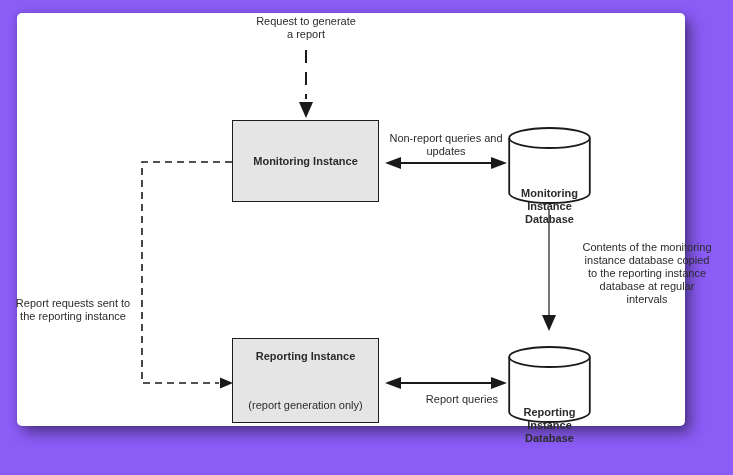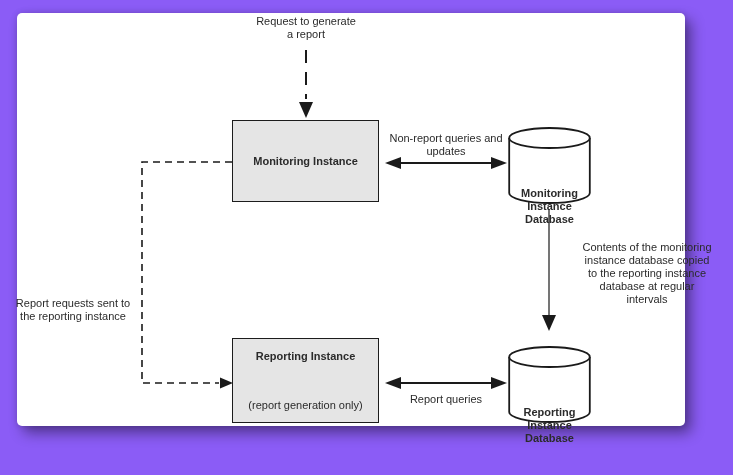--- a/index.html
+++ b/index.html
@@ -76,21 +76,21 @@
 
   <div class="lbl" style="left:580px;top:241px;width:134px;">Contents of the monitoring
 instance database copied
 to the reporting instance
 database at regular
 intervals</div>
 
   <div class="lbl" style="left:8px;top:257px;width:130px;margin-top:40px;">Report requests sent to
 the reporting instance</div>
 
-  <div class="lbl" style="left:394px;top:393px;width:104px;">Report queries</div>
+  <div class="lbl" style="left:394px;top:393px;width:104px;text-align:right;">Report queries</div>
 
   <div class="node-box" style="left:232px;top:120px;height:82px;">
     <div class="title">Monitoring Instance</div>
   </div>
 
   <div class="node-box" style="left:232px;top:338px;height:85px;gap:36px;">
     <div class="title">Reporting Instance</div>
     <div class="subtitle">(report generation only)</div>
   </div>
 

